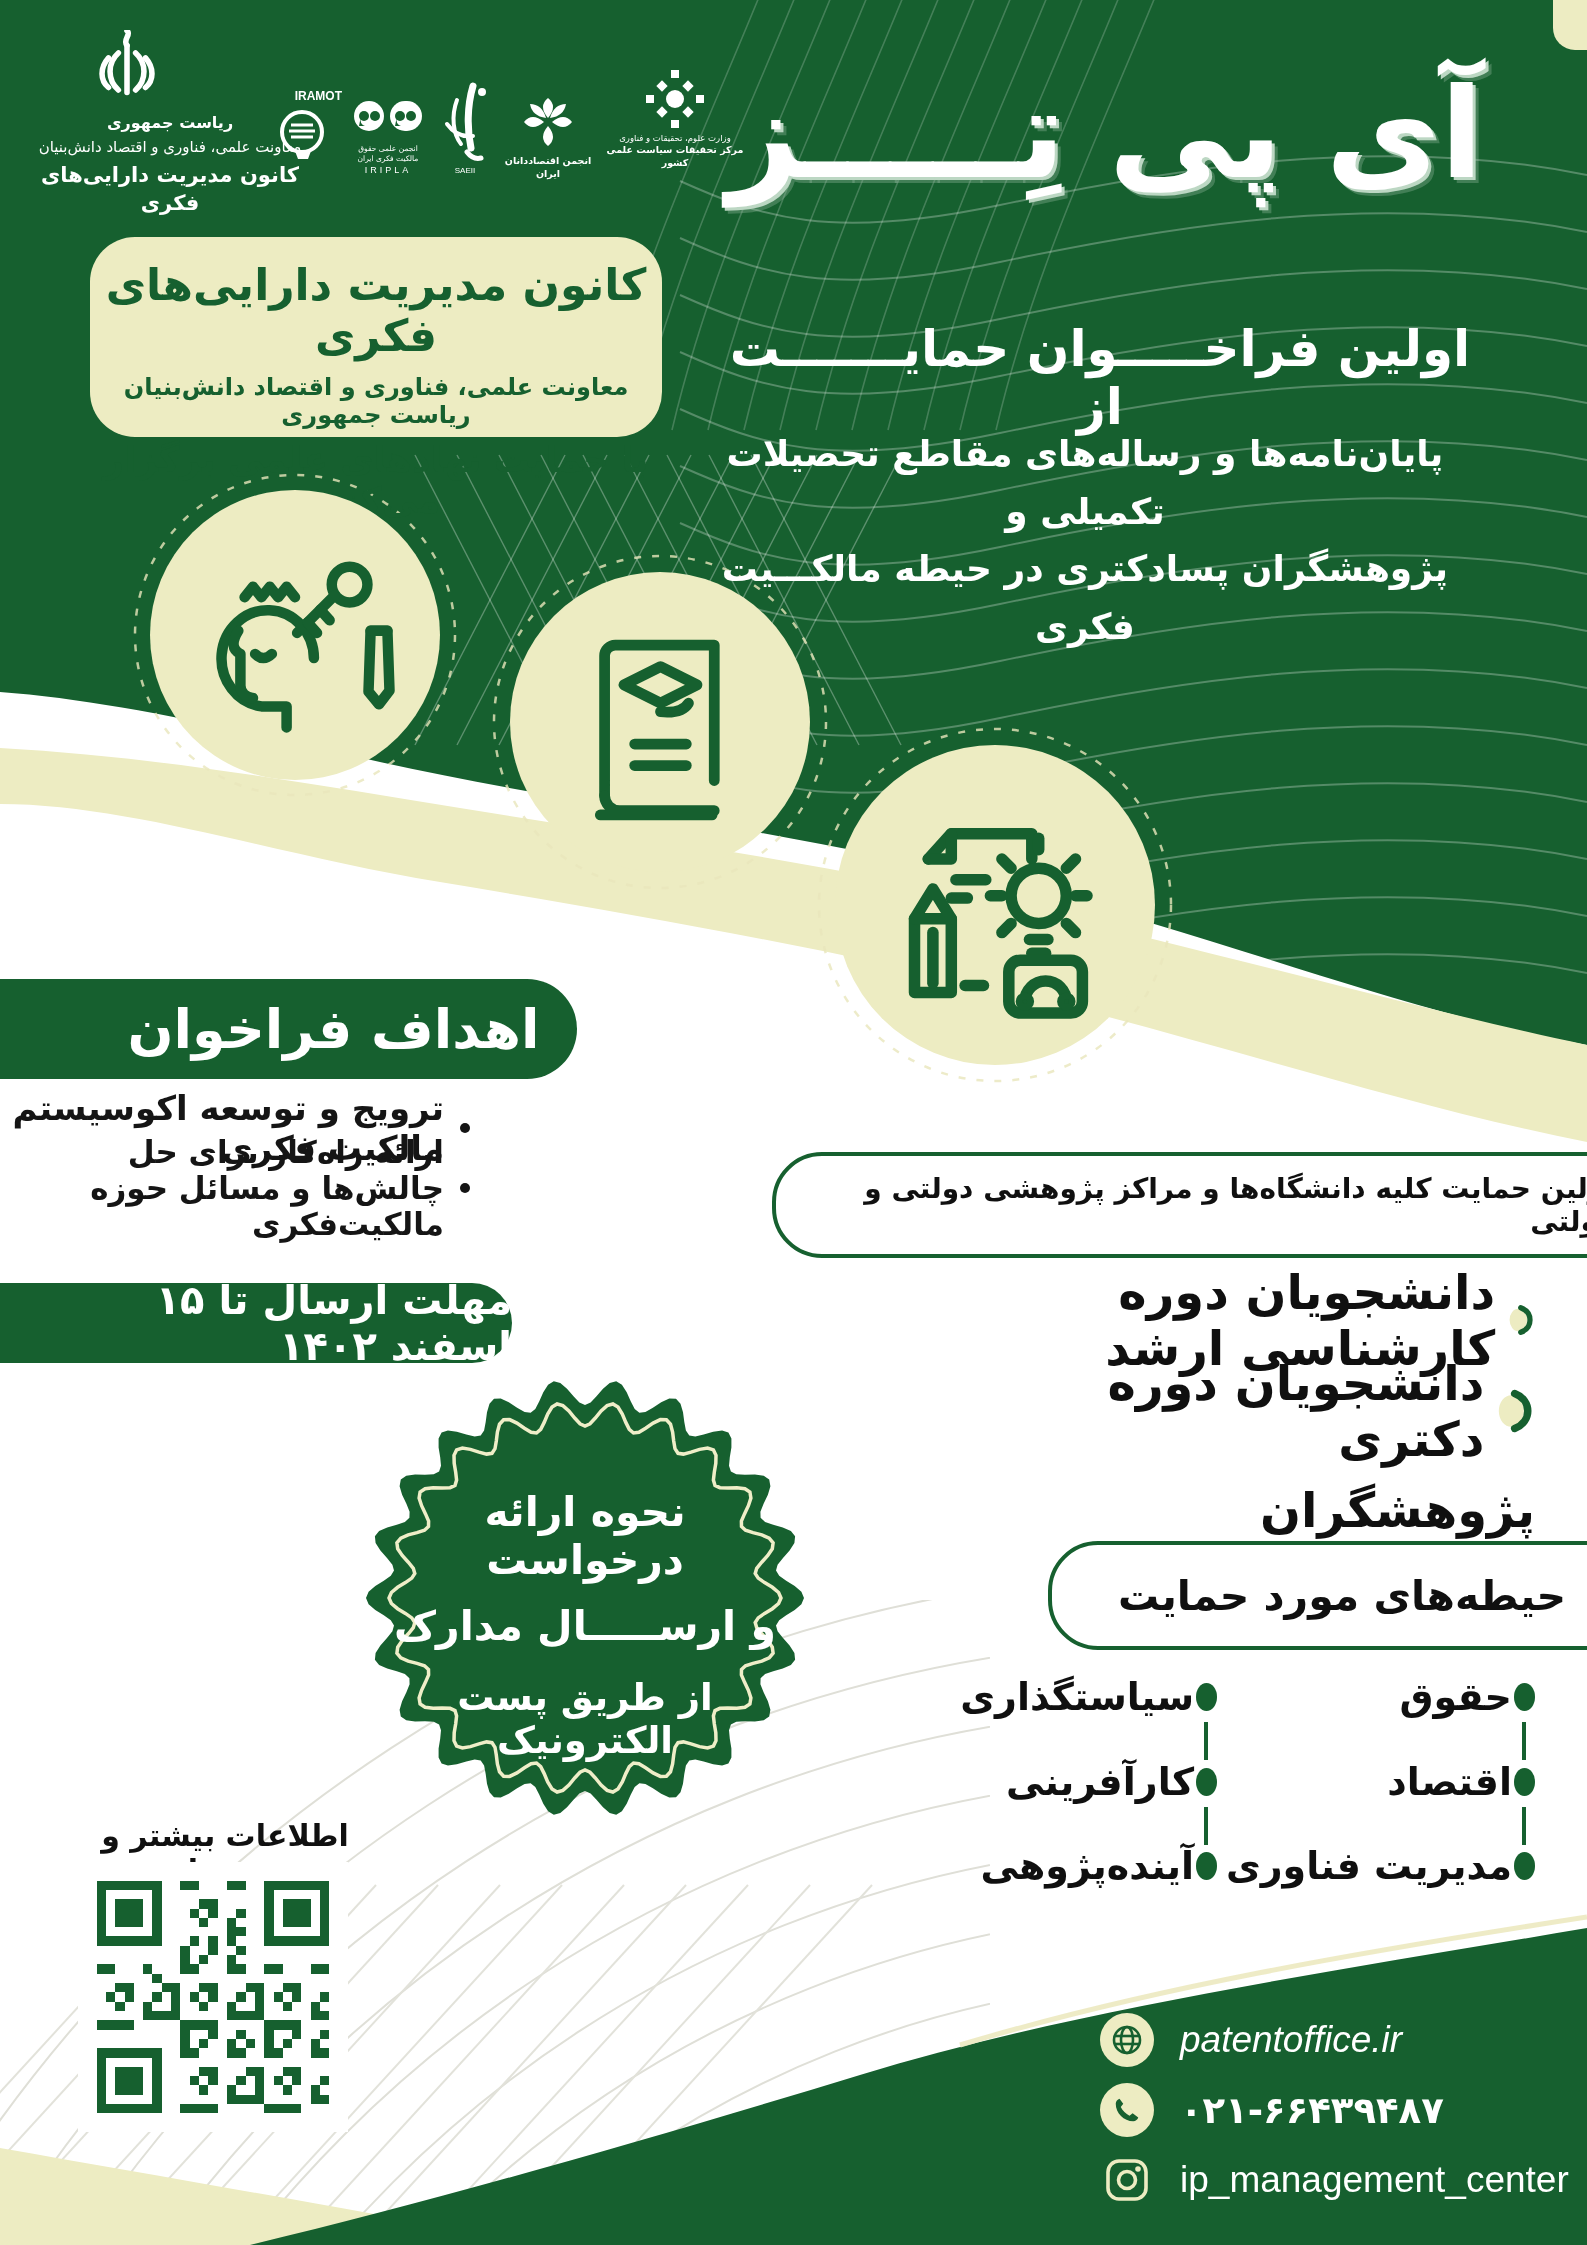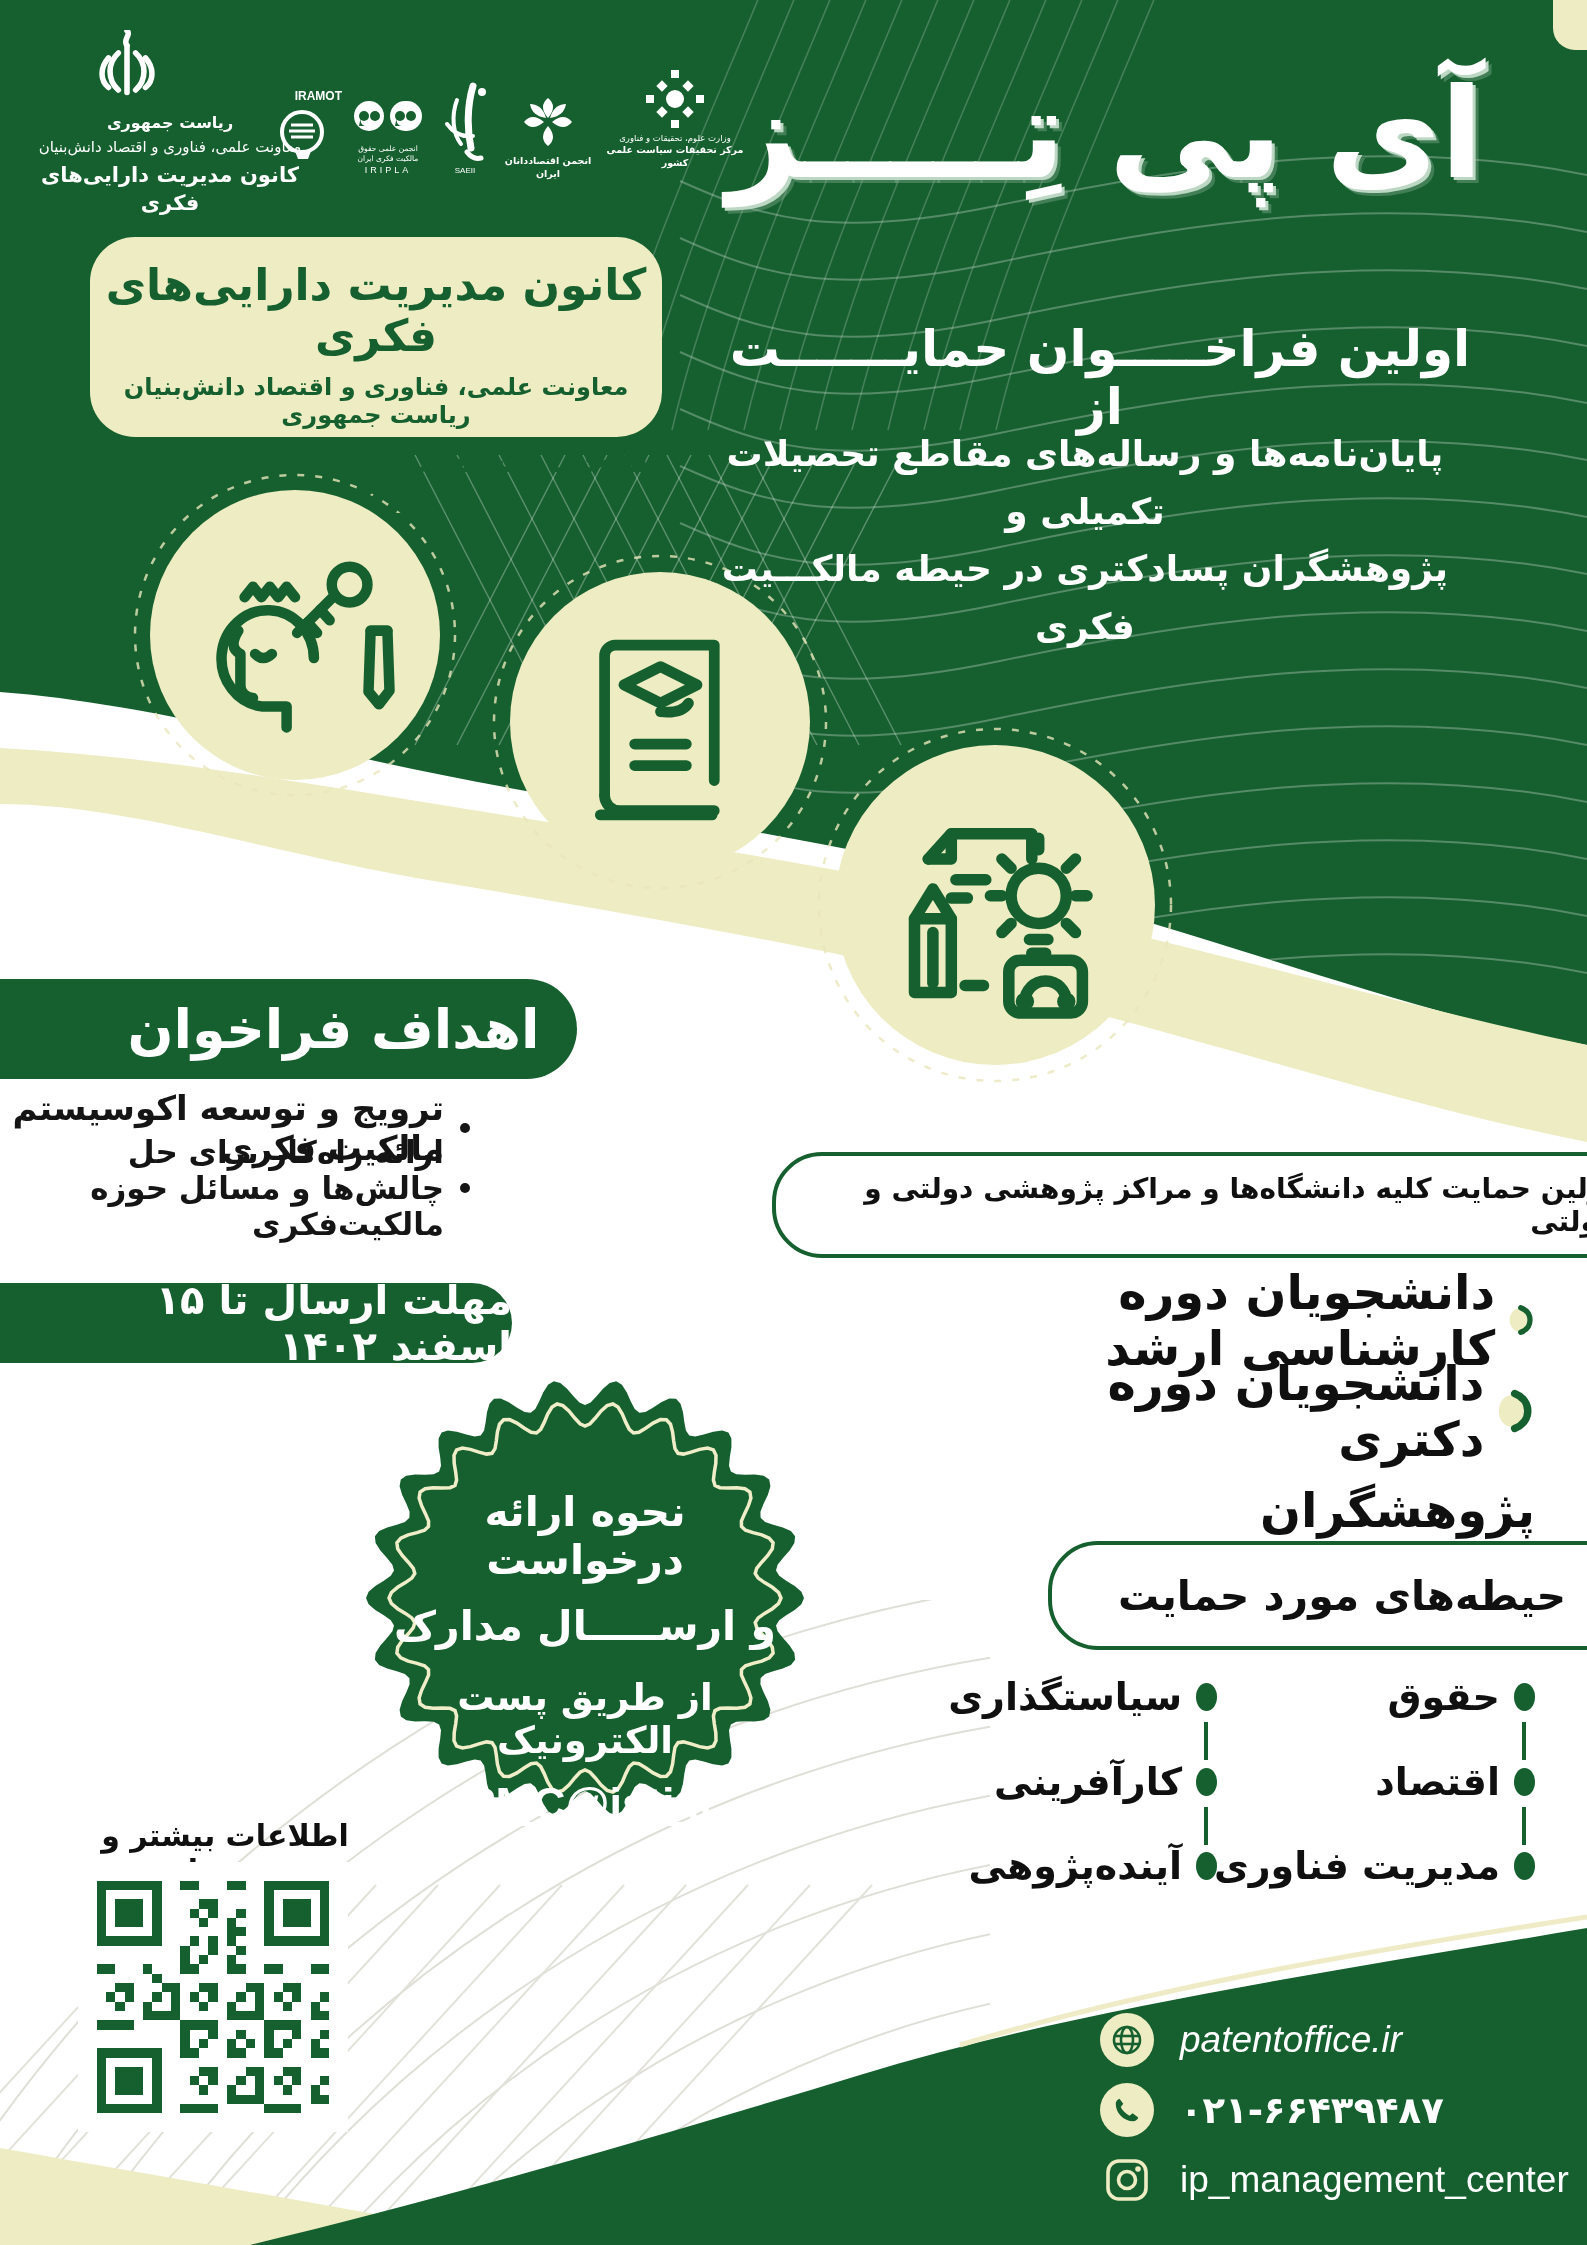--- a/index.html
+++ b/index.html
@@ -24,21 +24,21 @@
   
   .banner{background:#16602F;border-radius:0 50px 50px 0;display:flex;align-items:center;color:#fff;font-weight:bold;}
   
   .brow{display:flex;direction:rtl;align-items:center;gap:16px;font-size:34px;font-weight:bold;color:#151515;justify-content:flex-start;}
   .bdot{width:10px;height:10px;border-radius:50%;background:#151515;flex:0 0 auto;}
   
   .obox{background:#fff;border:4px solid #16602F;border-radius:50px 0 0 50px;display:flex;align-items:center;justify-content:center;color:#101010;font-weight:bold;}
   
   .erow{display:flex;direction:rtl;align-items:center;gap:14px;font-size:48px;font-weight:bold;color:#101010;}
   
-  .drow{display:flex;direction:rtl;align-items:center;gap:14px;font-size:38px;font-weight:bold;color:#101010;}
+  .drow{display:flex;direction:rtl;align-items:center;gap:2px;font-size:38px;font-weight:bold;color:#101010;}
   .ddot{width:21px;height:28px;border-radius:50%;background:#16602F;flex:0 0 auto;}
   
   .icircle{border-radius:50%;background:#edecc2;display:flex;align-items:center;justify-content:center;}
   
   .badgetext div{color:#fff;font-weight:bold;}
   
   .crow{display:flex;align-items:center;gap:26px;color:#fff;}
   .cico{width:54px;height:54px;border-radius:50%;background:#edecc2;display:flex;align-items:center;justify-content:center;flex:0 0 auto;}
   .ctext{font-size:37px;font-family:"Liberation Sans","DejaVu Sans",sans-serif;}
   
@@ -353,21 +353,20 @@
   </div>
 
   <svg class="abs" style="left:350px;top:1363px;" width="470" height="470" viewBox="0 0 470 470">
     <path id="sealPath" fill="#16602F" d="M454.0,235.0L451.4,241.2L444.7,247.0L436.2,252.3L429.2,257.3L426.0,262.5L427.6,268.3L433.0,275.1L439.6,282.6L444.4,290.0L445.1,296.7L440.9,301.9L432.8,305.6L423.2,308.3L415.1,311.1L410.6,315.2L410.4,321.3L413.6,329.3L417.9,338.3L420.4,346.8L419.2,353.4L413.7,357.2L404.9,358.4L395.0,358.3L386.3,358.7L380.9,361.4L379.0,367.2L379.8,375.8L381.4,385.6L381.4,394.5L378.4,400.5L372.1,402.6L363.2,401.3L353.7,398.4L345.3,396.4L339.3,397.4L335.9,402.4L334.3,410.9L333.0,420.7L330.5,429.3L326.0,434.2L319.3,434.4L311.2,430.7L302.9,425.2L295.4,420.9L289.4,420.2L284.7,424.1L280.7,431.7L276.7,440.8L271.9,448.3L266.2,451.8L259.7,450.1L253.0,444.2L246.5,436.7L240.6,430.4L235.0,428.0L229.4,430.4L223.5,436.7L217.0,444.2L210.3,450.1L203.8,451.8L198.1,448.3L193.3,440.8L189.3,431.7L185.3,424.1L180.6,420.2L174.6,420.9L167.1,425.2L158.8,430.7L150.7,434.4L144.0,434.2L139.5,429.3L137.0,420.7L135.7,410.9L134.1,402.4L130.7,397.4L124.7,396.4L116.3,398.4L106.8,401.3L97.9,402.6L91.6,400.5L88.6,394.5L88.6,385.6L90.2,375.8L91.0,367.2L89.1,361.4L83.7,358.7L75.0,358.3L65.1,358.4L56.3,357.2L50.8,353.4L49.6,346.8L52.1,338.3L56.4,329.3L59.6,321.3L59.4,315.2L54.9,311.1L46.8,308.3L37.2,305.6L29.1,301.9L24.9,296.7L25.6,290.0L30.4,282.6L37.0,275.1L42.4,268.3L44.0,262.5L40.8,257.3L33.8,252.3L25.3,247.0L18.6,241.2L16.0,235.0L18.6,228.8L25.3,223.0L33.8,217.7L40.8,212.7L44.0,207.5L42.4,201.7L37.0,194.9L30.4,187.4L25.6,180.0L24.9,173.3L29.1,168.1L37.2,164.4L46.8,161.7L54.9,158.9L59.4,154.8L59.6,148.7L56.4,140.7L52.1,131.7L49.6,123.2L50.8,116.6L56.3,112.8L65.1,111.6L75.0,111.7L83.7,111.3L89.1,108.6L91.0,102.8L90.2,94.2L88.6,84.4L88.6,75.5L91.6,69.5L97.9,67.4L106.8,68.7L116.3,71.6L124.7,73.6L130.7,72.6L134.1,67.6L135.7,59.1L137.0,49.3L139.5,40.7L144.0,35.8L150.7,35.6L158.8,39.3L167.1,44.8L174.6,49.1L180.6,49.8L185.3,45.9L189.3,38.3L193.3,29.2L198.1,21.7L203.8,18.2L210.3,19.9L217.0,25.8L223.5,33.3L229.4,39.6L235.0,42.0L240.6,39.6L246.5,33.3L253.0,25.8L259.7,19.9L266.2,18.2L271.9,21.7L276.7,29.2L280.7,38.3L284.7,45.9L289.4,49.8L295.4,49.1L302.9,44.8L311.2,39.3L319.3,35.6L326.0,35.8L330.5,40.7L333.0,49.3L334.3,59.1L335.9,67.6L339.3,72.6L345.3,73.6L353.7,71.6L363.2,68.7L372.1,67.4L378.4,69.5L381.4,75.5L381.4,84.4L379.8,94.2L379.0,102.8L380.9,108.6L386.3,111.3L395.0,111.7L404.9,111.6L413.7,112.8L419.2,116.6L420.4,123.2L417.9,131.7L413.6,140.7L410.4,148.7L410.6,154.8L415.1,158.9L423.2,161.7L432.8,164.4L440.9,168.1L445.1,173.3L444.4,180.0L439.6,187.4L433.0,194.9L427.6,201.7L426.0,207.5L429.2,212.7L436.2,217.7L444.7,223.0L451.4,228.8L454.0,235.0Z"></path>
     <path id="sealRing" fill="none" stroke="#efeec8" stroke-width="3.5" d="M431.0,235.0L428.6,240.5L422.4,245.7L414.6,250.4L408.2,254.9L405.2,259.5L406.7,264.7L411.7,270.8L417.8,277.5L422.3,284.2L423.1,290.2L419.2,294.9L411.8,298.1L403.0,300.4L395.5,302.8L391.5,306.5L391.4,311.9L394.5,319.1L398.4,327.3L400.9,335.0L399.9,341.0L394.9,344.3L386.9,345.3L377.8,345.1L369.9,345.3L365.0,347.6L363.4,352.9L364.3,360.7L365.8,369.6L366.0,377.7L363.4,383.1L357.6,385.0L349.6,383.6L341.0,380.9L333.4,378.9L328.0,379.7L325.0,384.3L323.7,392.0L322.6,401.0L320.5,408.8L316.4,413.3L310.4,413.4L303.1,409.9L295.6,404.8L288.9,400.8L283.5,400.0L279.3,403.6L275.8,410.6L272.3,419.0L268.0,425.9L262.9,429.0L257.1,427.4L251.1,422.0L245.3,415.0L240.0,409.2L235.0,407.0L230.0,409.2L224.7,415.0L218.9,422.0L212.9,427.4L207.1,429.0L202.0,425.9L197.7,419.0L194.2,410.6L190.7,403.6L186.5,400.0L181.1,400.8L174.4,404.8L166.9,409.9L159.6,413.4L153.6,413.3L149.5,408.8L147.4,401.0L146.3,392.0L145.0,384.3L142.0,379.7L136.6,378.9L129.0,380.9L120.4,383.6L112.4,385.0L106.6,383.1L104.0,377.7L104.2,369.6L105.7,360.7L106.6,352.9L105.0,347.6L100.1,345.3L92.2,345.1L83.1,345.3L75.1,344.3L70.1,341.0L69.1,335.0L71.6,327.3L75.5,319.1L78.6,311.9L78.5,306.5L74.5,302.8L67.0,300.4L58.2,298.1L50.8,294.9L46.9,290.2L47.7,284.2L52.2,277.5L58.3,270.8L63.3,264.7L64.8,259.5L61.8,254.9L55.4,250.4L47.6,245.7L41.4,240.5L39.0,235.0L41.4,229.5L47.6,224.3L55.4,219.6L61.8,215.1L64.8,210.5L63.3,205.3L58.3,199.2L52.2,192.5L47.7,185.8L46.9,179.8L50.8,175.1L58.2,171.9L67.0,169.6L74.5,167.2L78.5,163.5L78.6,158.1L75.5,150.9L71.6,142.7L69.1,135.0L70.1,129.0L75.1,125.7L83.1,124.7L92.2,124.9L100.1,124.7L105.0,122.4L106.6,117.1L105.7,109.3L104.2,100.4L104.0,92.3L106.6,86.9L112.4,85.0L120.4,86.4L129.0,89.1L136.6,91.1L142.0,90.3L145.0,85.7L146.3,78.0L147.4,69.0L149.5,61.2L153.6,56.7L159.6,56.6L166.9,60.1L174.4,65.2L181.1,69.2L186.5,70.0L190.7,66.4L194.2,59.4L197.7,51.0L202.0,44.1L207.1,41.0L212.9,42.6L218.9,48.0L224.7,55.0L230.0,60.8L235.0,63.0L240.0,60.8L245.3,55.0L251.1,48.0L257.1,42.6L262.9,41.0L268.0,44.1L272.3,51.0L275.8,59.4L279.3,66.4L283.5,70.0L288.9,69.2L295.6,65.2L303.1,60.1L310.4,56.6L316.4,56.7L320.5,61.2L322.6,69.0L323.7,78.0L325.0,85.7L328.0,90.3L333.4,91.1L341.0,89.1L349.6,86.4L357.6,85.0L363.4,86.9L366.0,92.3L365.8,100.4L364.3,109.3L363.4,117.1L365.0,122.4L369.9,124.7L377.8,124.9L386.9,124.7L394.9,125.7L399.9,129.0L400.9,135.0L398.4,142.7L394.5,150.9L391.4,158.1L391.5,163.5L395.5,167.2L403.0,169.6L411.8,171.9L419.2,175.1L423.1,179.8L422.3,185.8L417.8,192.5L411.7,199.2L406.7,205.3L405.2,210.5L408.2,215.1L414.6,219.6L422.4,224.3L428.6,229.5L431.0,235.0Z"></path>
   </svg>
   <div class="abs fa c badgetext" style="left:385px;top:1488px;width:400px;">
     <div style="font-size:41px;">نحوه ارائه درخواست</div>
     <div style="font-size:41px;margin-top:18px;">و ارســـــال مدارک</div>
     <div style="font-size:37px;margin-top:26px;">از طریق پست الکترونیک</div>
-    <div style="font-size:45px;margin-top:16px;text-decoration:underline;font-family:'Liberation Sans',sans-serif;direction:ltr;">IPMC@isti.ir</div>
   </div>
 
   <div class="abs obox fa" style="left:772px;top:1152px;width:860px;height:98px;font-size:28px;padding:0 34px;">
     <span>مشمولین حمایت کلیه دانشگاه‌ها و مراکز پژوهشی دولتی و غیر دولتی</span>
   </div>
 
   <div class="abs erow" style="left:1035px;top:1295px;width:500px;height:50px;">
     <svg width="44" height="48" viewBox="0 0 44 48">
       <ellipse cx="16" cy="24" rx="15" ry="19" fill="#edecc2"></ellipse>
       <path d="M20,3 C41,11 41,37 20,45" fill="none" stroke="#16602F" stroke-width="9" stroke-linecap="round"></path>

